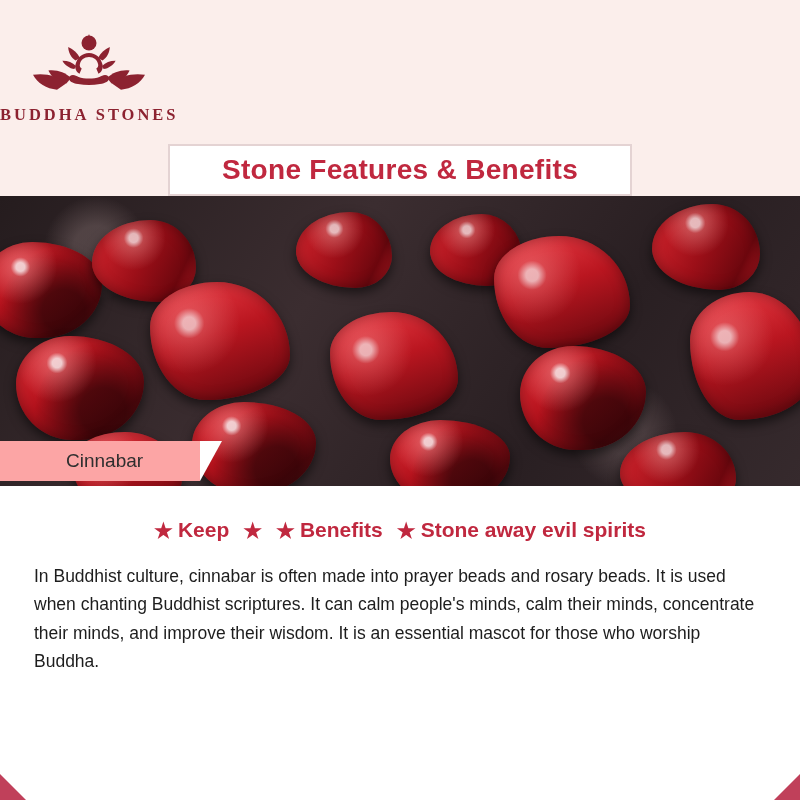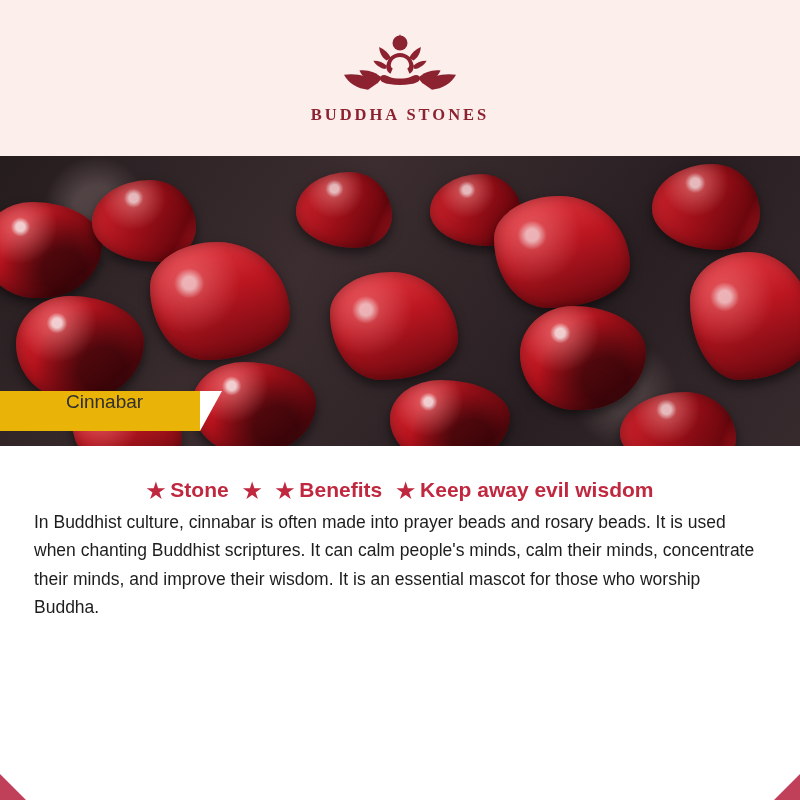--- a/index.html
+++ b/index.html
@@ -46,25 +46,25 @@
   }
   .corner-br {
     bottom: 0; right: 0;
     border-bottom: 26px solid #c0405a;
     border-left: 26px solid transparent;
   }
 
   
   .header {
     position: relative;
-    height: 156px;
+    height: 196px;
     background: #fbeeeb;
     display: flex;
     flex-direction: column;
-    align-items: center;
+    align-items: flex-start;
     z-index: 2;
   }
   .logo-wrap {
     margin-top: 26px;
     display: flex;
     flex-direction: column;
     align-items: center;
   }
   .logo-mark {
     width: 136px;
@@ -143,26 +143,26 @@
     border-radius: 48% 52% 60% 40% / 38% 62% 38% 62%;
     background:
       radial-gradient(circle at 28% 35%, rgba(255,255,255,0.65) 0 5%, rgba(255,160,160,0.28) 12%, rgba(0,0,0,0) 40%),
       linear-gradient(160deg, #f0414a 0%, #ba1620 45%, #750a11 85%);
   }
 
   
   .caption-tag {
     position: absolute;
     left: 0;
-    bottom: 15px;
+    bottom: 5px;
     height: 40px;
     min-width: 200px;
-    background: #eab308;
-    display: flex;
-    align-items: flex-start;
+    background: #fca5a5;
+    display: flex;
+    align-items: center;
     padding: 0 44px 0 66px;
     box-sizing: border-box;
     z-index: 3;
   }
   .caption-tag::after {
     content: "";
     position: absolute;
     right: -22px;
     top: 0;
     width: 0;
@@ -201,21 +201,21 @@
     font-weight: bold;
     white-space: nowrap;
   }
   .benefit-star {
     color: #c0283f;
     font-size: 21px;
     line-height: 1;
   }
 
   .body-text {
-    margin-top: 0;
+    margin-top: 14px;
     font-size: 17.5px;
     line-height: 1.62;
     color: #1d1d1d;
     text-align: left;
     font-family: "Liberation Sans", sans-serif;
   }
 </style>
 </head>
 <body>
 
@@ -247,20 +247,23 @@
             <path d="M45 57.5C36.5 50 24.5 46.8 12 48.8c4.4 8.5 13.5 14 24 14.9l9-6.2z"></path>
             <path d="M91 57.5c8.5-7.5 20.5-10.7 33-8.7-4.4 8.5-13.5 14-24 14.9l-9-6.2z"></path>
             <path d="M59 32c-2.5-5-6.6-8.8-11.8-11 .2 5.6 2.9 10.5 7.3 13.6L59 32z"></path>
             <path d="M77 32c2.5-5 6.6-8.8 11.8-11-.2 5.6-2.9 10.5-7.3 13.6L77 32z"></path>
           </g>
         </svg>
       </span>
       <div class="brand-name">BUDDHA STONES</div>
     </div>
 
+    <div class="title-banner">
+      <div class="title-banner-text">Stone Features &amp; Benefits</div>
+    </div>
   </div>
 
   <div class="photo">
     <div class="photo-bg"></div>
     <div class="stones">
       <div class="stone" style="left:-18px; top:46px;  width:120px; height:96px;"></div>
       <div class="stone s2" style="left:92px;  top:24px;  width:104px; height:82px;"></div>
       <div class="stone s3" style="left:150px; top:86px;  width:140px; height:118px;"></div>
       <div class="stone" style="left:16px;  top:140px; width:128px; height:104px;"></div>
       <div class="stone s2" style="left:296px; top:16px;  width:96px;  height:76px;"></div>
@@ -278,31 +281,31 @@
 
     <div class="caption-tag">
       <span class="caption-text">Cinnabar</span>
     </div>
   </div>
 
   <div class="content">
     <div class="benefits">
       <div class="benefit">
         <span class="benefit-star">★</span>
-        <span>Stone</span>
+        <span>Keep</span>
       </div>
       <div class="benefit">
         <span class="benefit-star">★</span>
       </div>
       <div class="benefit">
         <span class="benefit-star">★</span>
         <span>Benefits</span>
       </div>
       <div class="benefit">
         <span class="benefit-star">★</span>
-        <span>Keep away evil wisdom</span>
+        <span>Stone away evil spirits</span>
       </div>
     </div>
 
     <div class="body-text">In Buddhist culture, cinnabar is often made into prayer beads and rosary beads. It is used when chanting Buddhist scriptures. It can calm people's minds, calm their minds, concentrate their minds, and improve their wisdom. It is an essential mascot for those who worship Buddha.</div>
   </div>
 
 </div>
 
 </body></html>

